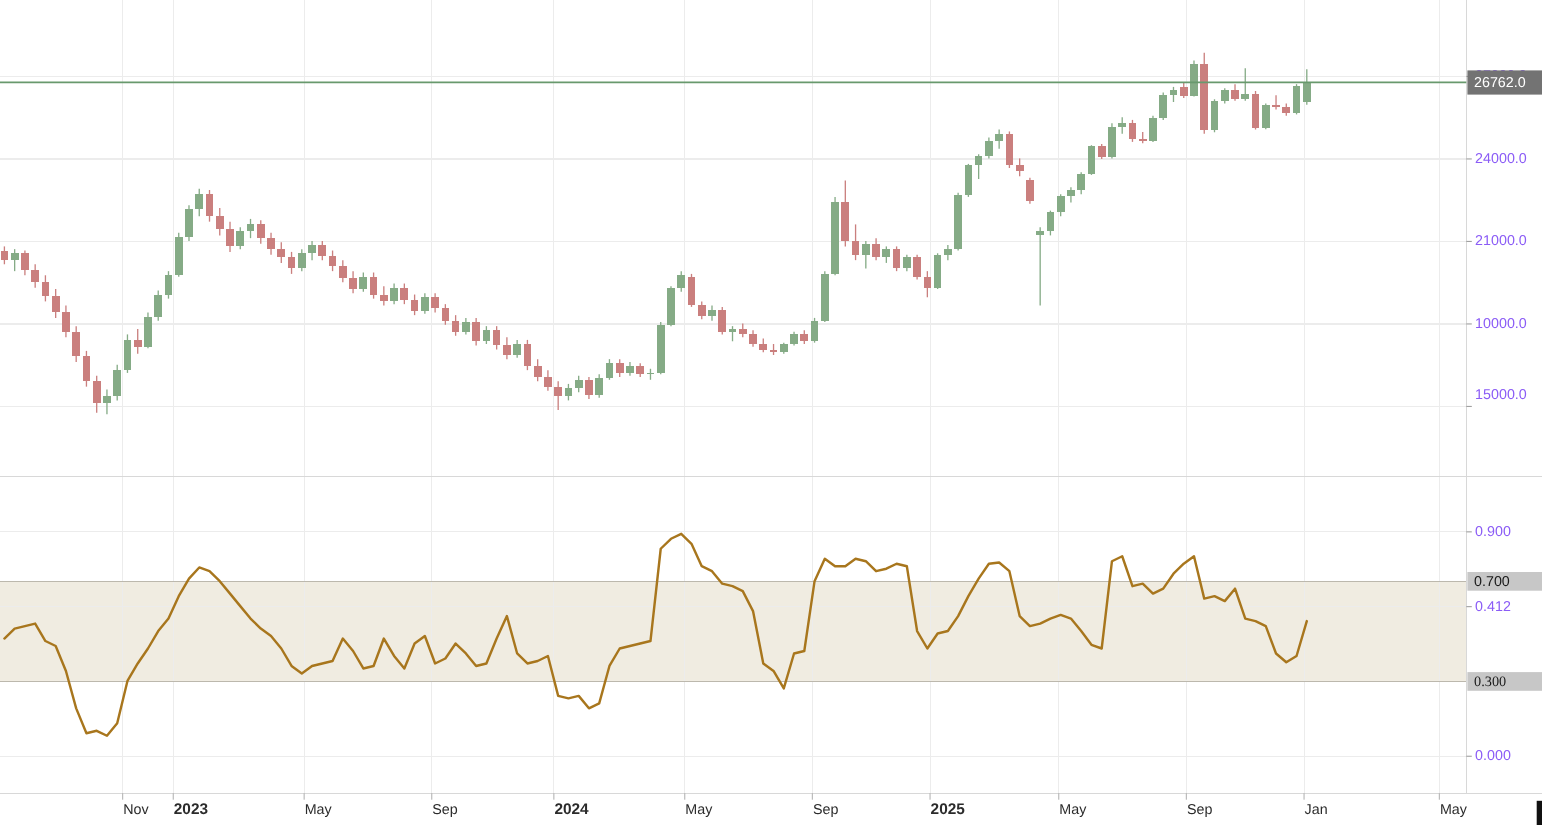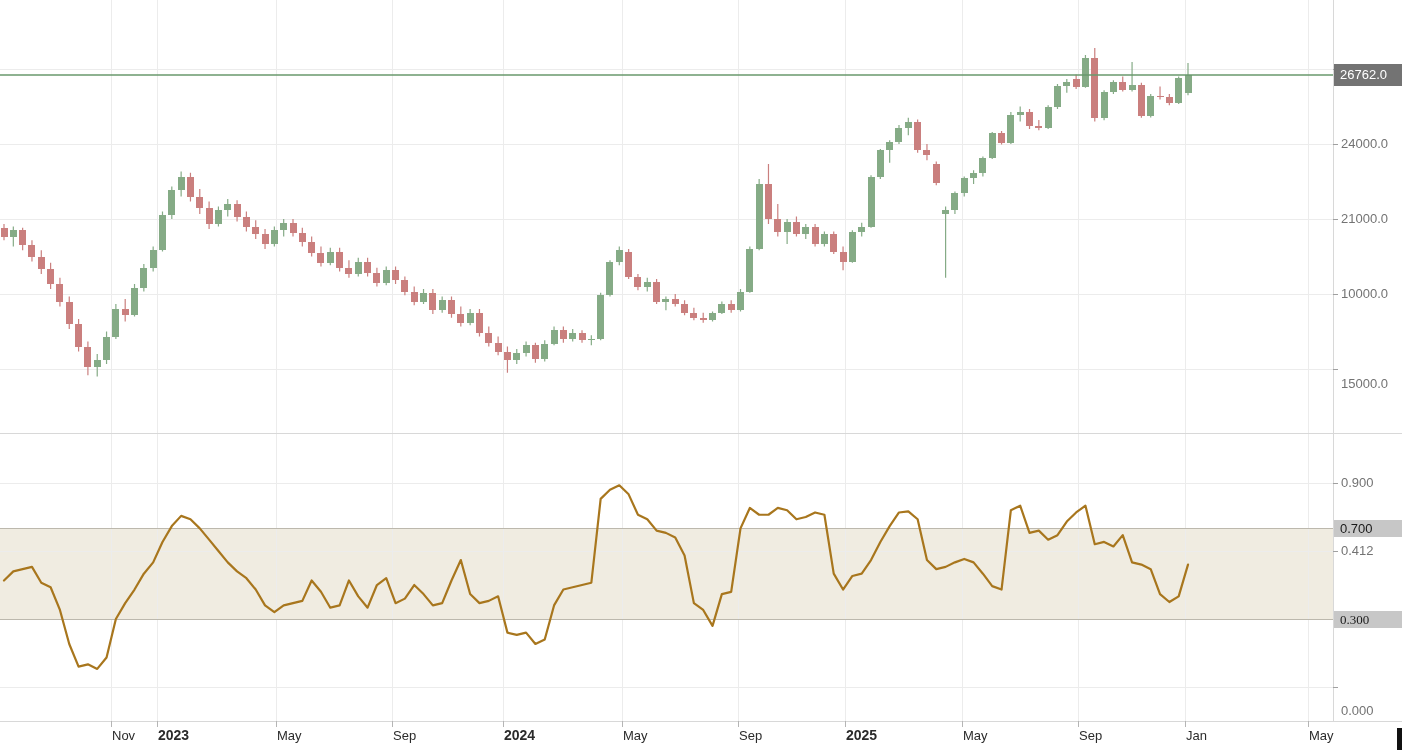--- a/index.html
+++ b/index.html
@@ -3,21 +3,21 @@
 <meta charset="utf-8">
 <title>Chart</title>
 <style>
   html,body{margin:0;padding:0;background:#fff;}
   #chart-root{position:relative;width:1402px;height:750px;overflow:hidden;background:#fff;
     font-family:"Liberation Sans",sans-serif;-webkit-font-smoothing:antialiased;}
   #plot{position:absolute;left:0;top:0;}
   .pane-overlay{position:absolute;left:0;width:1333px;background:transparent;}
   #price-axis{position:absolute;left:1333px;top:0;width:69px;height:721px;}
   #time-axis{position:absolute;left:0;top:721px;width:1300px;height:29px;}
-  .ylab{position:absolute;left:8px;font-size:13px;color:#737373;white-space:nowrap;line-height:16px;}
+  .ylab{position:absolute;left:8px;font-size:13px;color:#8b5cf6;white-space:nowrap;line-height:16px;}
   .ytick{position:absolute;left:0;width:5px;height:1px;background:#a0a0a0;}
   .xlab{position:absolute;top:7px;font-size:13px;color:#2b2b2b;white-space:nowrap;}
   .xlab.year{font-size:14px;font-weight:bold;top:6px;}
   .xtick{position:absolute;top:0;width:1px;height:6px;background:#b5b5b5;}
   .badge{position:absolute;left:1334px;width:68px;font-size:13px;white-space:nowrap;
     box-sizing:border-box;padding-left:6px;z-index:5;}
   #last-price-badge{top:64px;height:22px;line-height:22px;color:#fff;background:#737373;}
   .gray-badge{height:17px;line-height:17px;color:#1a1a1a;background:#c7c7c7;}
   #band-upper-badge{top:520px;}
   #band-lower-badge{top:611px;font-family:Liberation Serif, serif;}
@@ -320,27 +320,27 @@
   <div id="price-axis">
       <div class="ytick" style="top: 69px;"></div>
       <div class="ylab" style="top: 61px;">27000.0</div>
       <div class="ytick" style="top: 144px;"></div>
       <div class="ylab" style="top: 136px;">24000.0</div>
       <div class="ytick" style="top: 219px;"></div>
       <div class="ylab" style="top: 211px;">21000.0</div>
       <div class="ytick" style="top: 294px;"></div>
       <div class="ylab" style="top: 286px;">10000.0</div>
       <div class="ytick" style="top: 369px;"></div>
-      <div class="ylab" style="top: 376px;">15000.0</div>
+      <div class="ylab" style="top: 351px;">15000.0</div>
       <div class="ytick" style="top: 483px;"></div>
       <div class="ylab" style="top: 475px;">0.900</div>
       <div class="ytick" style="top: 551px;"></div>
       <div class="ylab" style="top: 543px;">0.412</div>
       <div class="ytick" style="top: 687px;"></div>
-      <div class="ylab" style="top: 679px; margin-top: 24px;">0.000</div>
+      <div class="ylab" style="top: 679px;">0.000</div>
     </div>
 
   <div id="last-price-badge" class="badge">26762.0</div>
   <div id="band-upper-badge" class="badge gray-badge">0.700</div>
   <div id="band-lower-badge" class="badge gray-badge">0.300</div>
 
   <div id="time-axis">
       <div class="xtick" style="left: 111px;"></div>
       <div class="xlab" style="left: 112px;">Nov</div>
       <div class="xtick" style="left: 157px;"></div>

